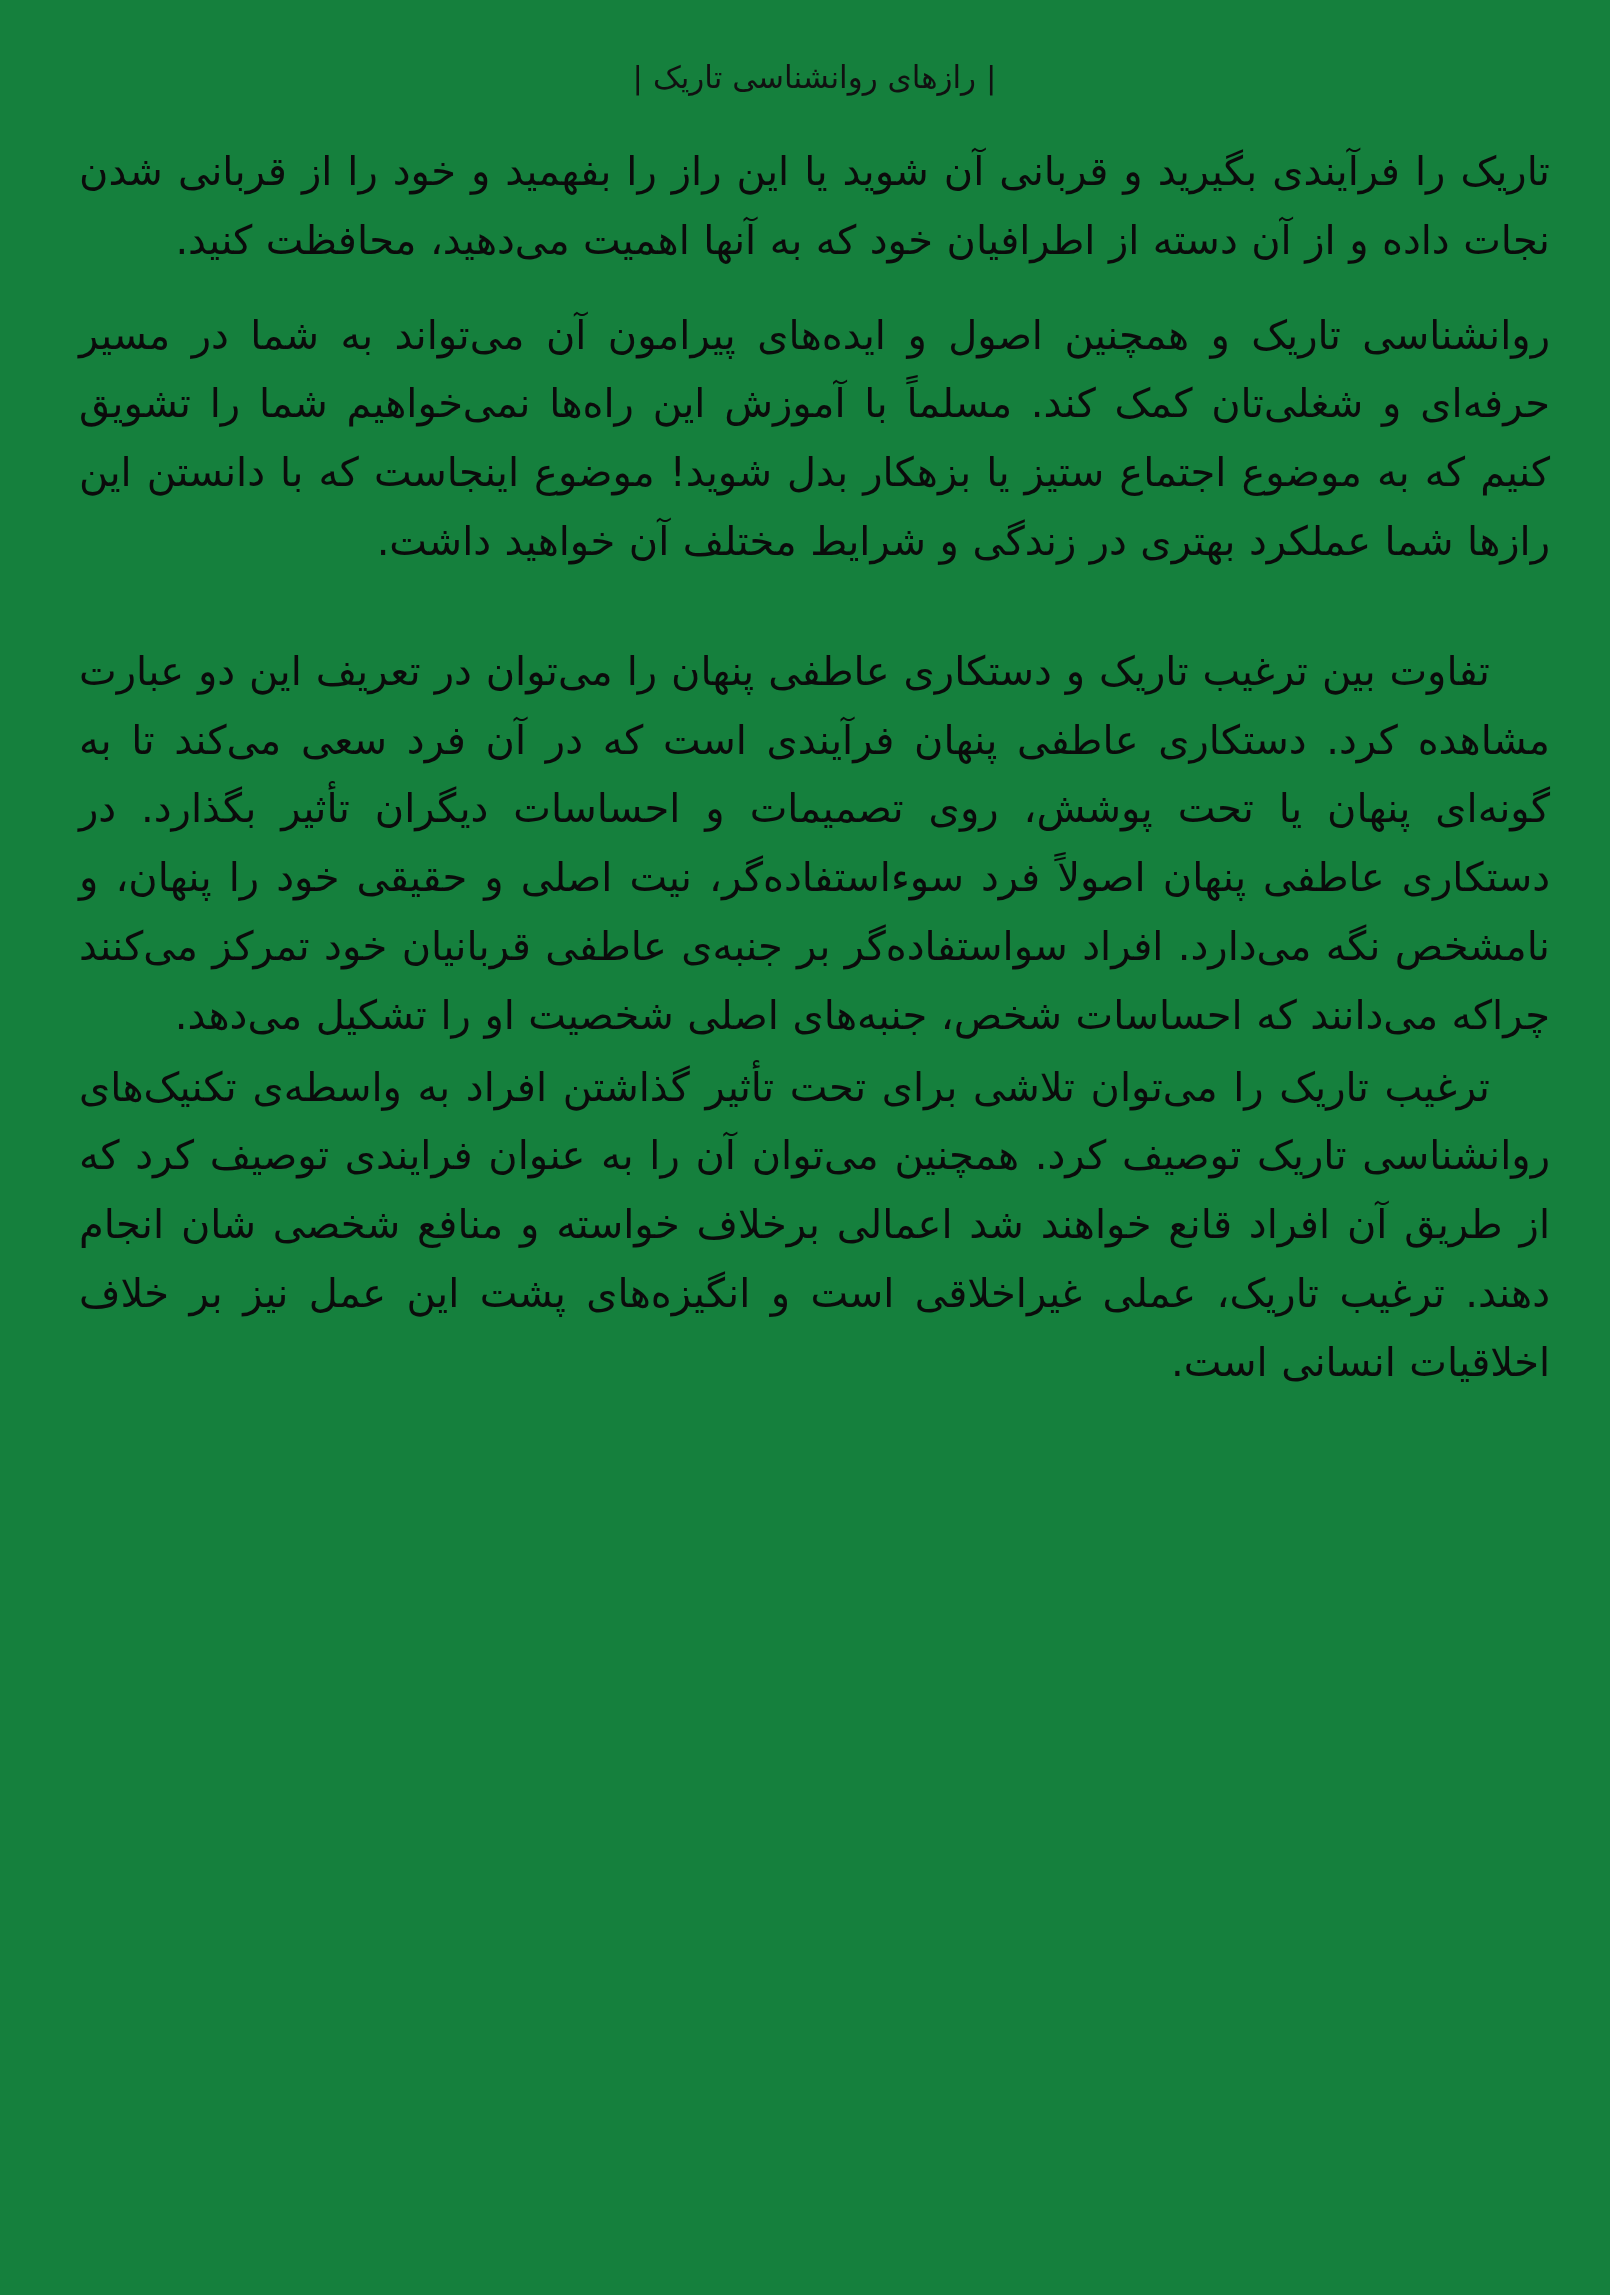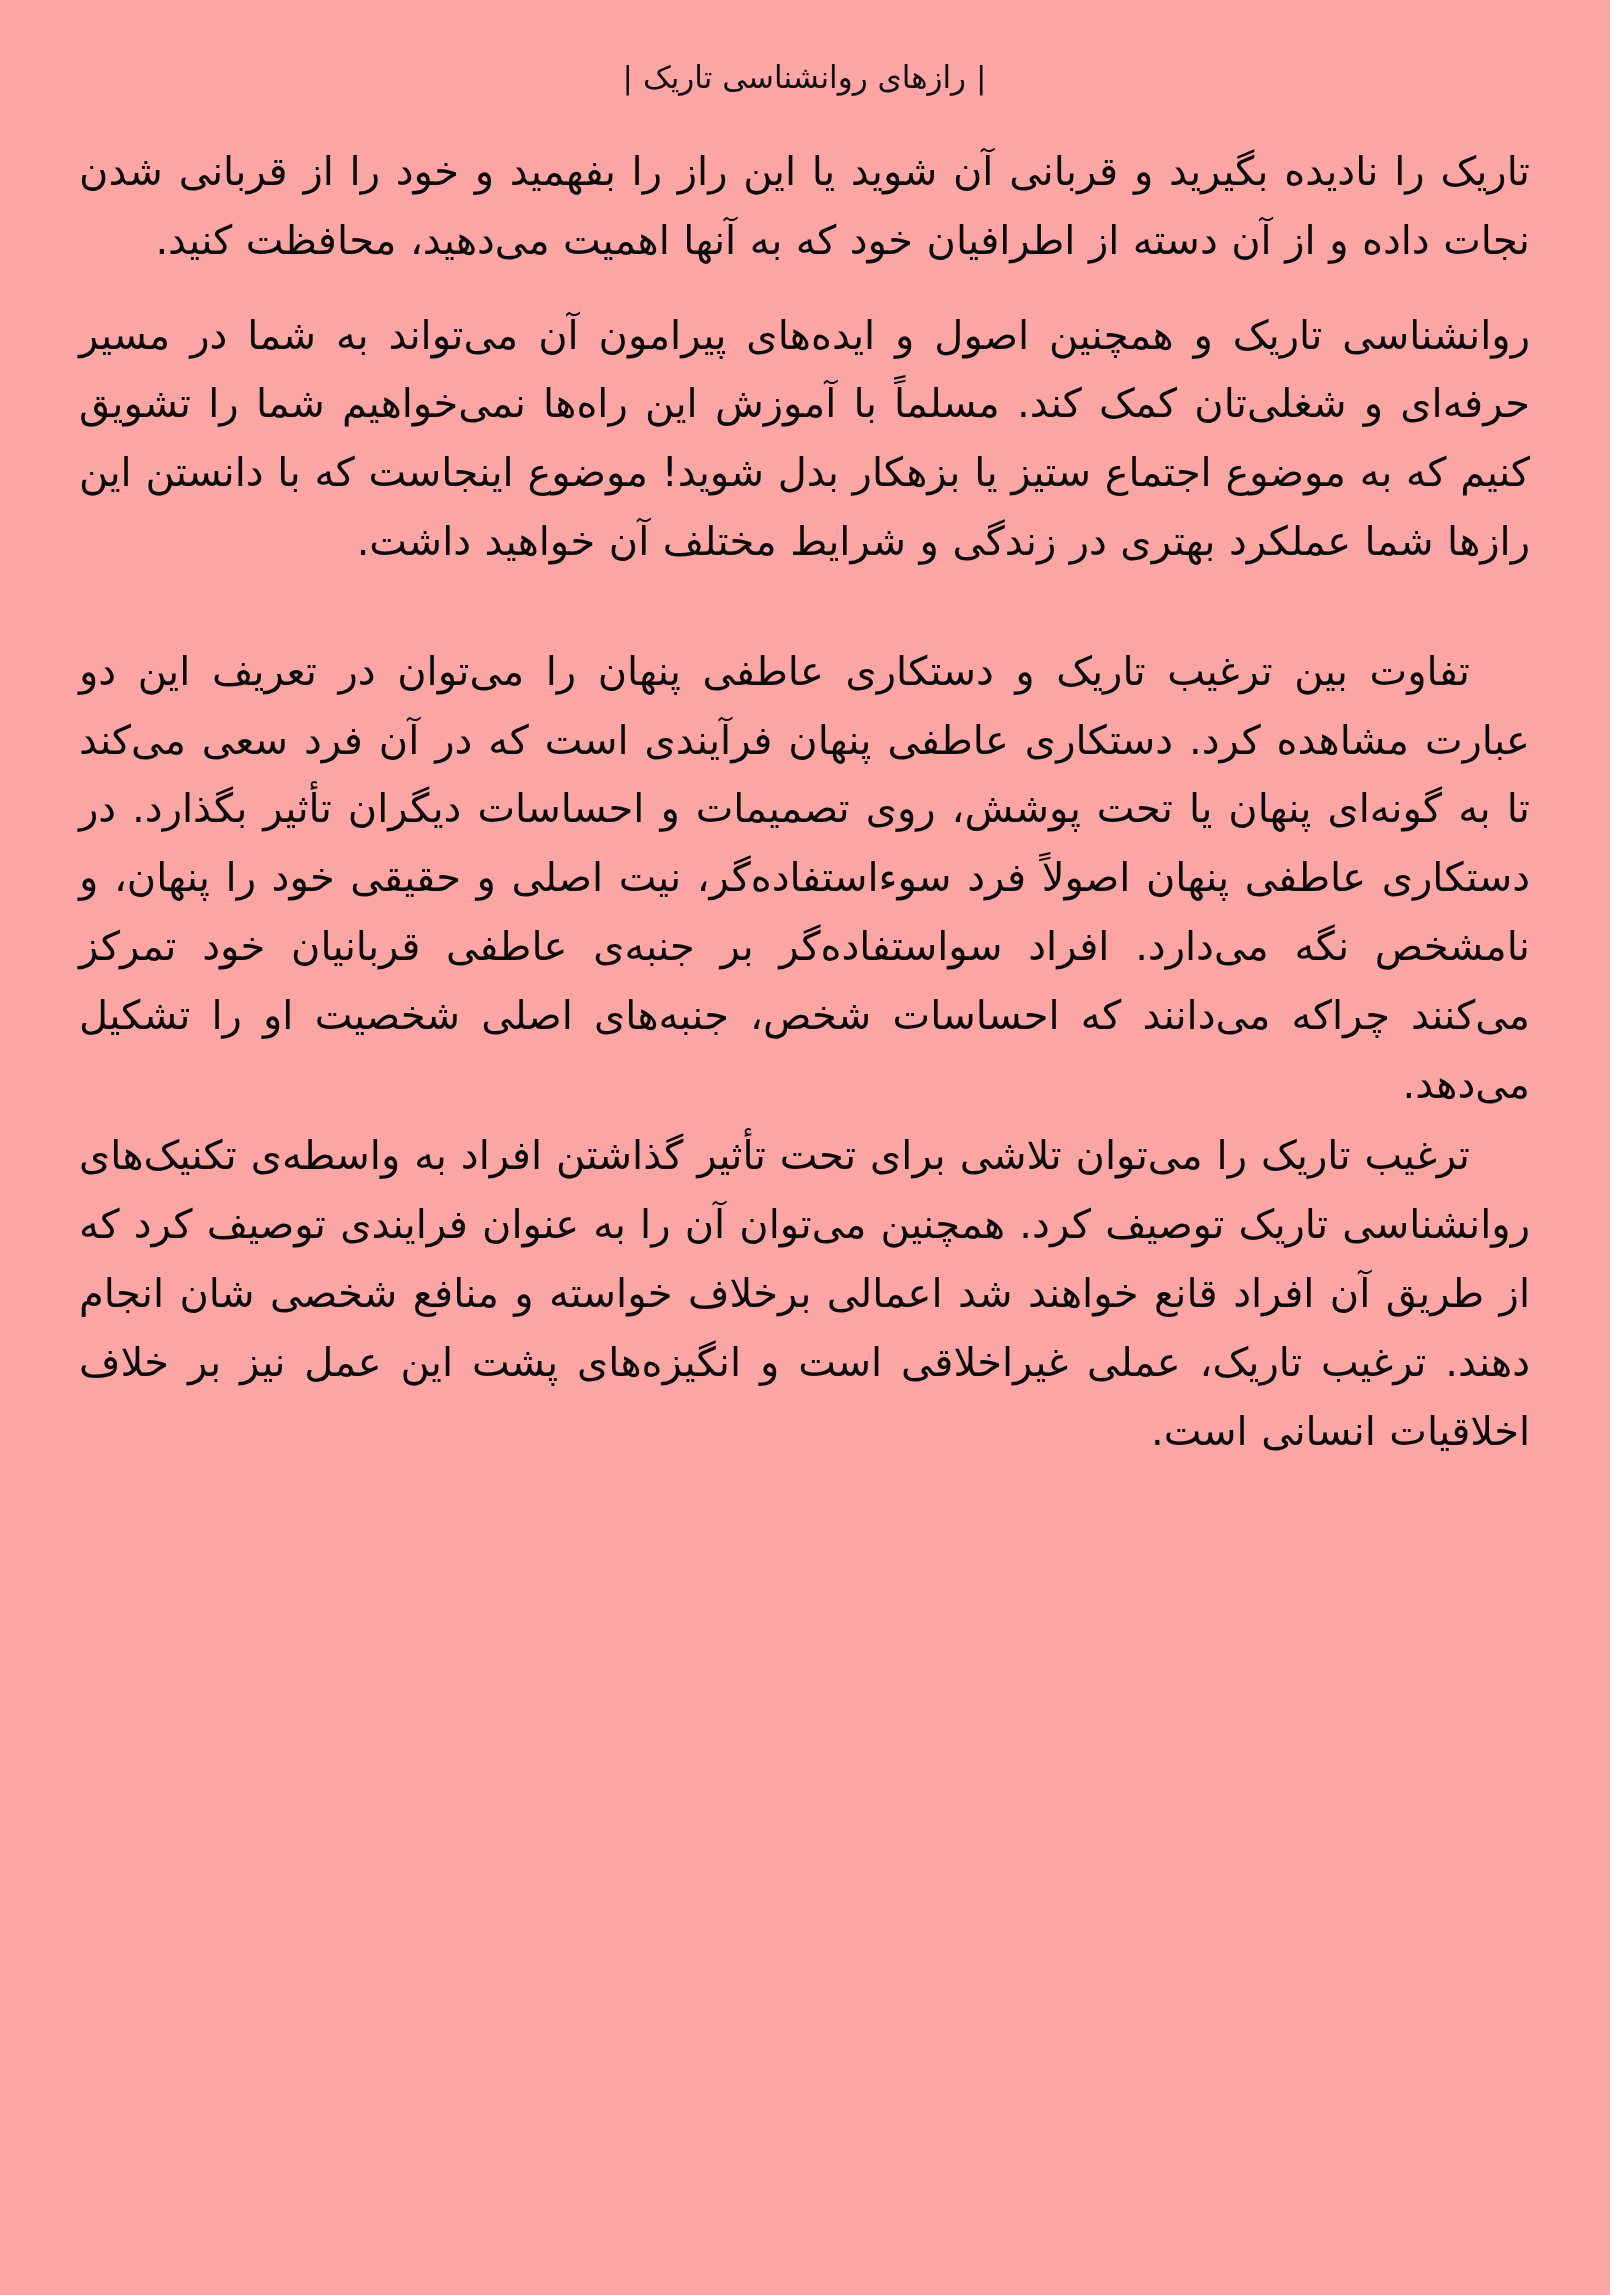--- a/index.html
+++ b/index.html
@@ -4,23 +4,23 @@
 <style>
   html, body {
     margin: 0;
     padding: 0;
     background: #ffffff;
   }
   .page {
     width: 1611px;
     height: 2295px;
     box-sizing: border-box;
-    background: #fca5a5;
+    background: #15803d;
     position: relative;
-    padding: 46px 80px 31px 80px;
+    padding: 46px 60px 31px 80px;
     font-family: "DejaVu Sans", "Liberation Sans", sans-serif;
     color: #0a0a0a;
     direction: rtl;
     overflow: hidden;
   }
 
   
   .page-header {
     width: 100%;
     text-align: center;
@@ -78,21 +78,21 @@
 </style>
 </head>
 <body>
 
 <div class="page">
 
   <div class="page-header">| رازهای روانشناسی تاریک |</div>
 
   <div class="body-block">
 
-    <p class="para">تاریک را نادیده بگیرید و قربانی آن شوید یا این راز را بفهمید و خود را از قربانی شدن نجات داده و از آن دسته از اطرافیان خود که به آنها اهمیت می‌دهید، محافظت کنید.</p>
+    <p class="para">تاریک را فرآیندی بگیرید و قربانی آن شوید یا این راز را بفهمید و خود را از قربانی شدن نجات داده و از آن دسته از اطرافیان خود که به آنها اهمیت می‌دهید، محافظت کنید.</p>
 
     <p class="para">روانشناسی تاریک و همچنین اصول و ایده‌های پیرامون آن می‌تواند به شما در مسیر حرفه‌ای و شغلی‌تان کمک کند. مسلماً با آموزش این راه‌ها نمی‌خواهیم شما را تشویق کنیم که به موضوع اجتماع ستیز یا بزهکار بدل شوید! موضوع اینجاست که با دانستن این رازها شما عملکرد بهتری در زندگی و شرایط مختلف آن خواهید داشت.</p>
 
     <div class="spacer-lg"></div>
 
 
     <p class="para indent tight">تفاوت بین ترغیب تاریک و دستکاری عاطفی پنهان را می‌توان در تعریف این دو عبارت مشاهده کرد. دستکاری عاطفی پنهان فرآیندی است که در آن فرد سعی می‌کند تا به گونه‌ای پنهان یا تحت پوشش، روی تصمیمات و احساسات دیگران تأثیر بگذارد. در دستکاری عاطفی پنهان اصولاً فرد سوءاستفاده‌گر، نیت اصلی و حقیقی خود را پنهان، و نامشخص نگه می‌دارد. افراد سواستفاده‌گر بر جنبه‌ی عاطفی قربانیان خود تمرکز می‌کنند چراکه می‌دانند که احساسات شخص، جنبه‌های اصلی شخصیت او را تشکیل می‌دهد.</p>
 
     <p class="para indent">ترغیب تاریک را می‌توان تلاشی برای تحت تأثیر گذاشتن افراد به واسطه‌ی تکنیک‌های روانشناسی تاریک توصیف کرد. همچنین می‌توان آن را به عنوان فرایندی توصیف کرد که از طریق آن افراد قانع خواهند شد اعمالی برخلاف خواسته و منافع شخصی شان انجام دهند. ترغیب تاریک، عملی غیراخلاقی است و انگیزه‌های پشت این عمل نیز بر خلاف اخلاقیات انسانی است.</p>
 

